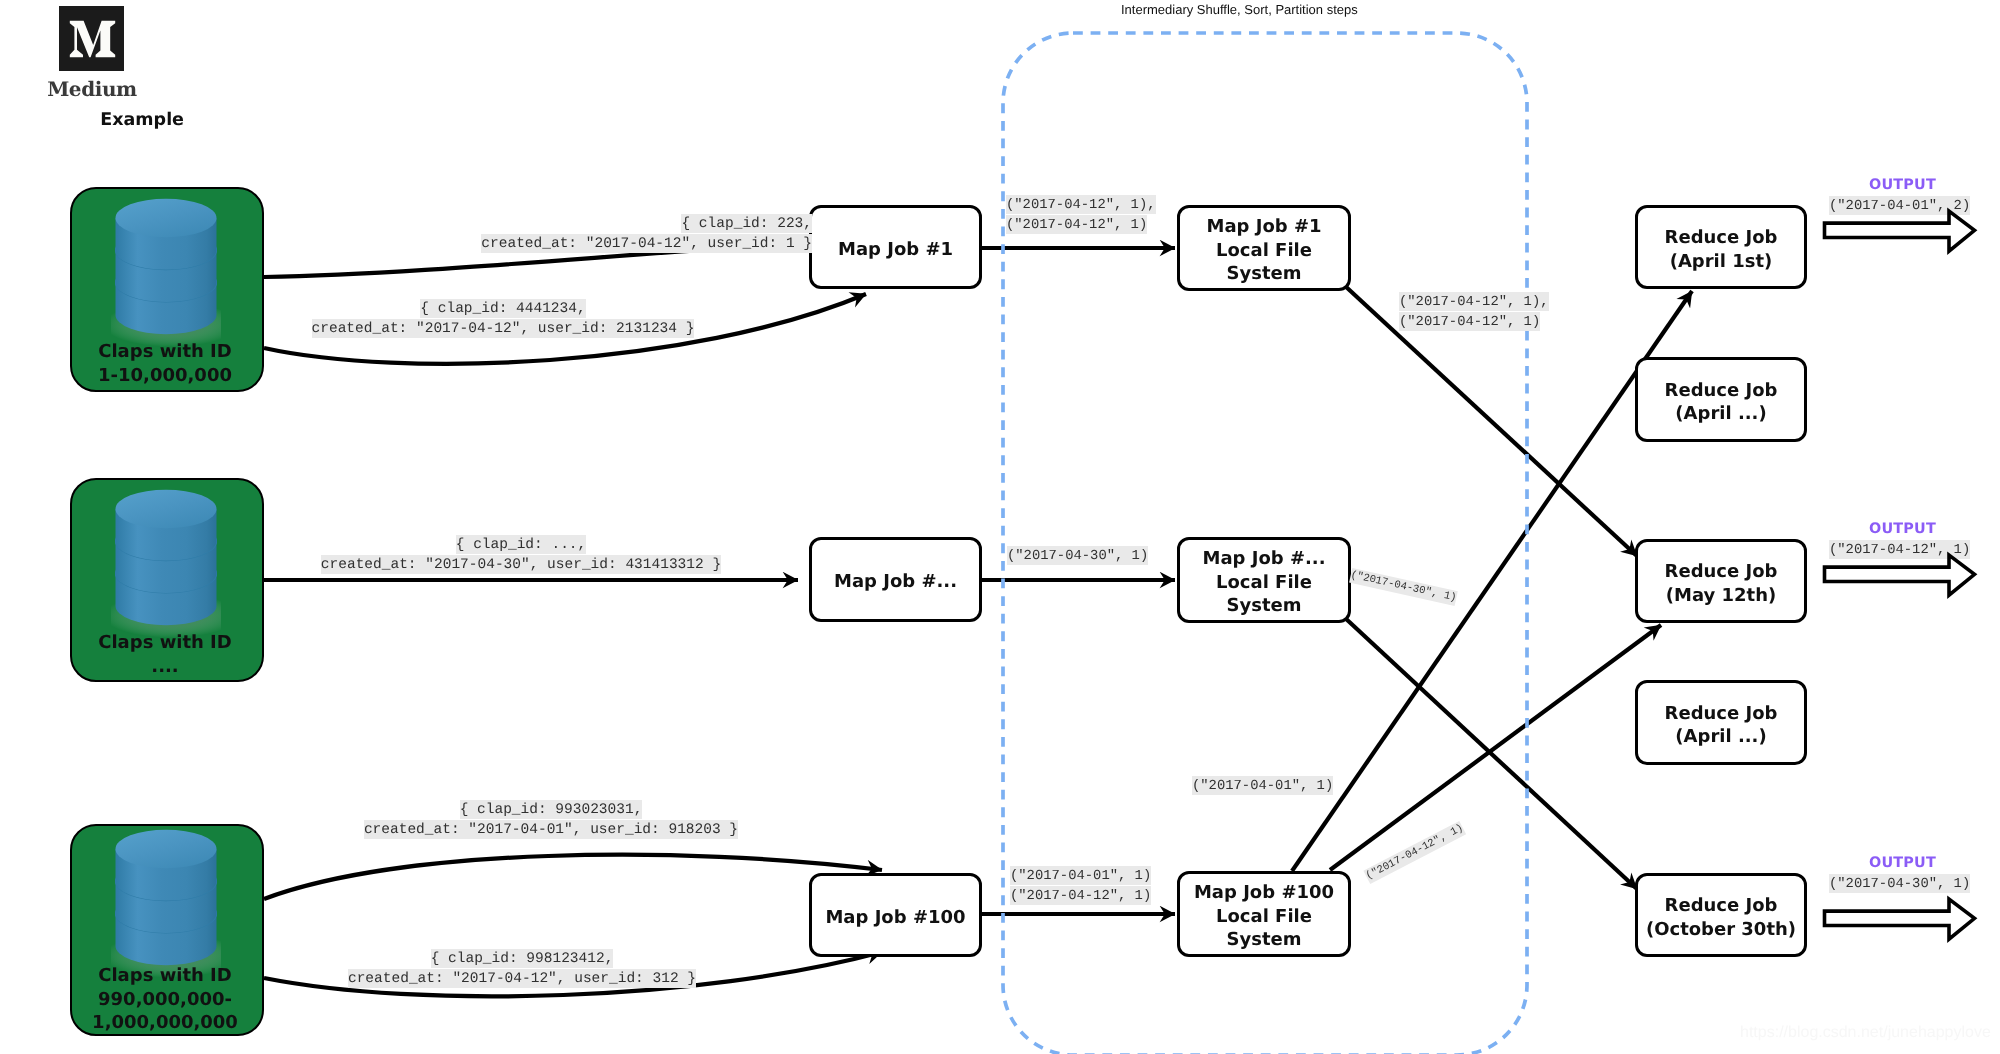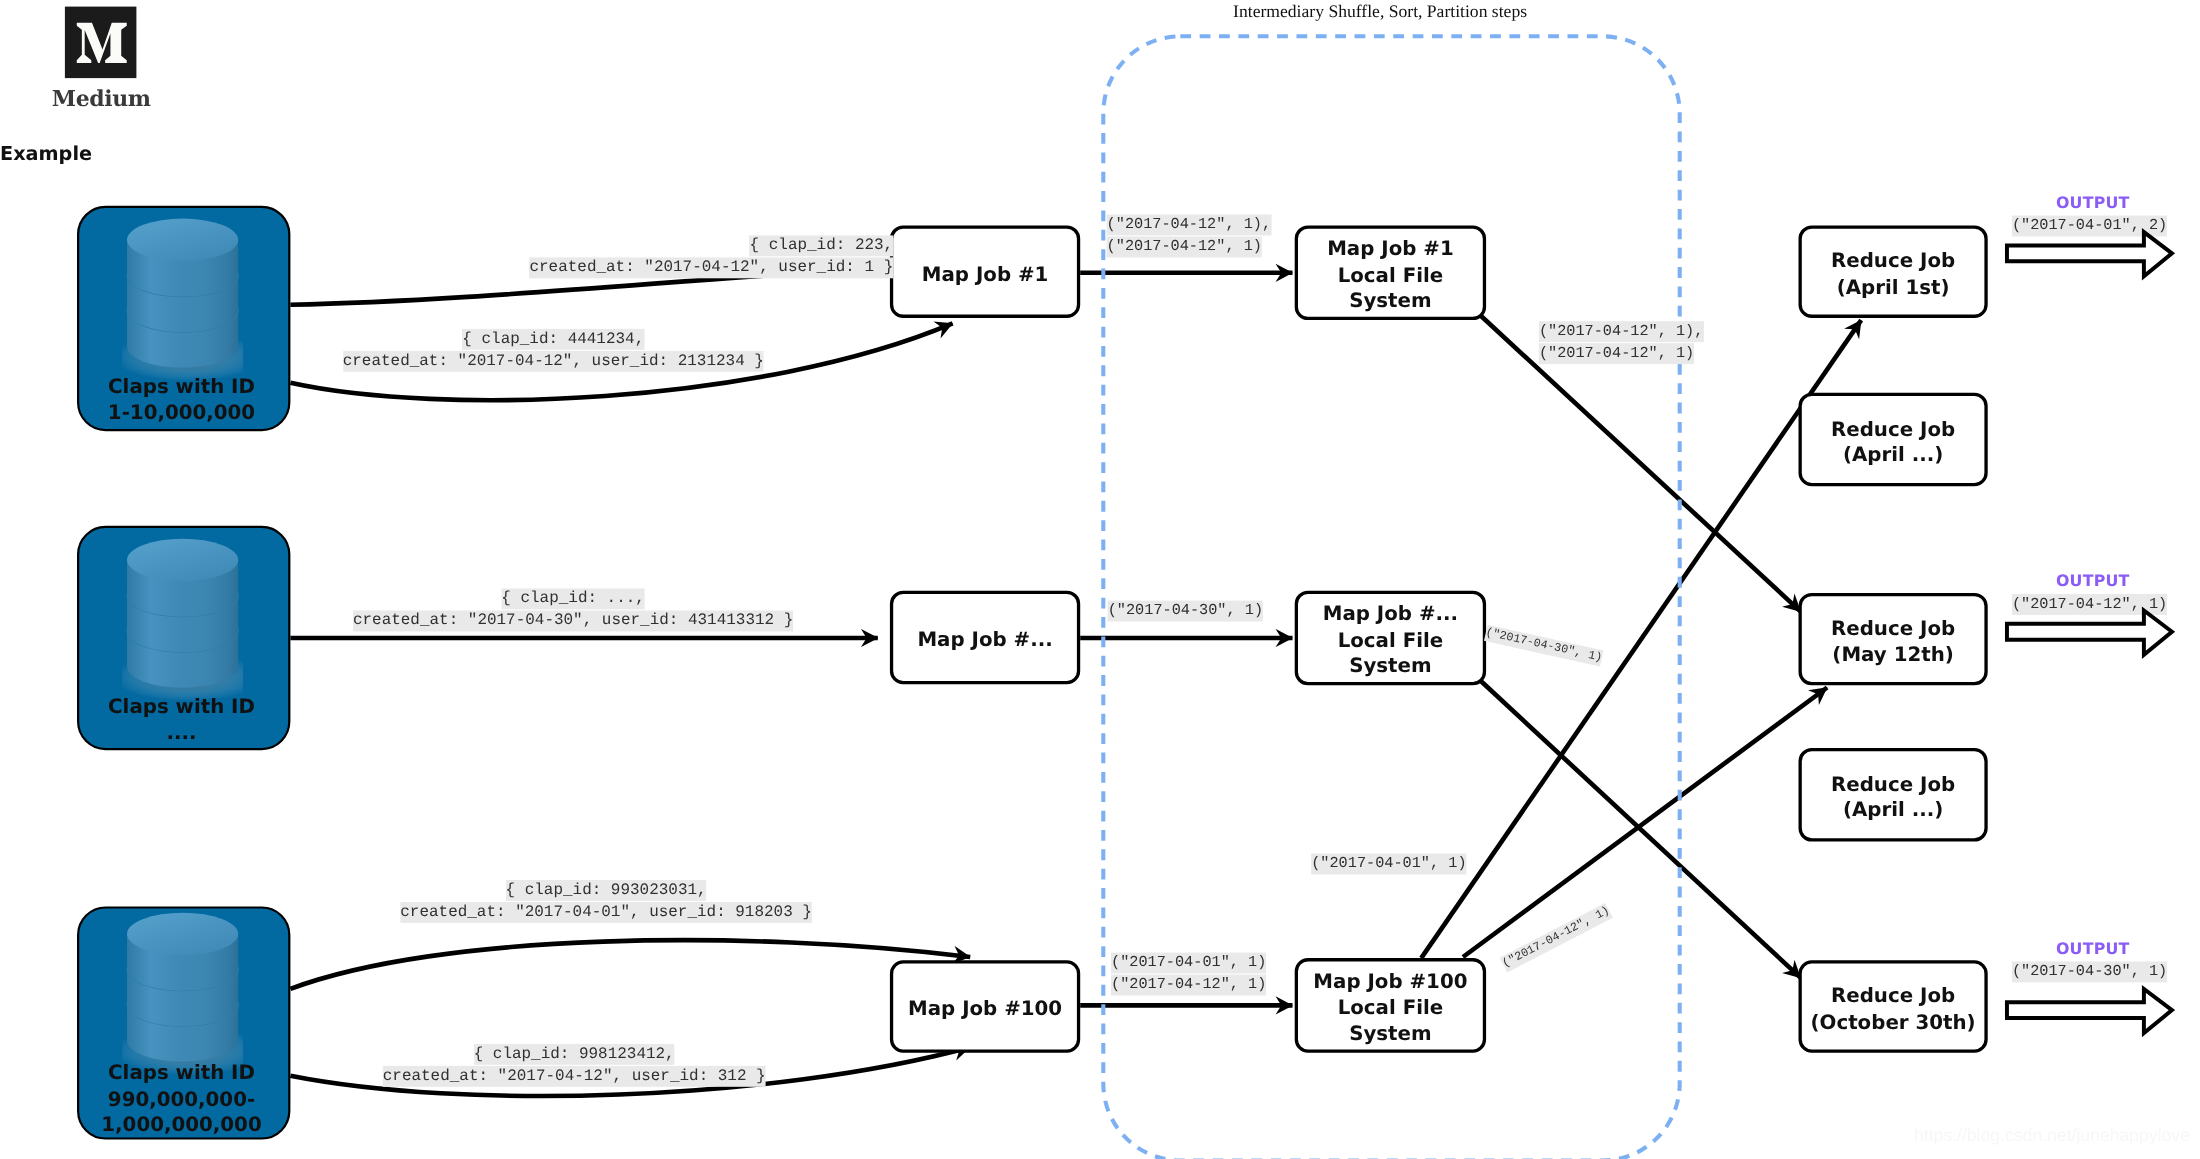--- a/index.html
+++ b/index.html
@@ -8,34 +8,34 @@
        font-family:"DejaVu Sans",sans-serif;-webkit-font-smoothing:antialiased;text-rendering:geometricPrecision;}
   #stage{position:relative;width:2000px;height:1054px;background:#ffffff;transform:translateZ(0);}
   svg.layer{position:absolute;left:0;top:0;width:2000px;height:1054px;pointer-events:none;}
 
   
   #logo-square{position:absolute;left:59px;top:6px;width:65px;height:65px;background:#1b1b1b;}
   #logo-letter{position:absolute;left:69px;top:20px;width:47px;height:38px;}
   #brand-name{position:absolute;left:0;top:77px;width:184px;text-align:center;
     font-family:"DejaVu Serif",serif;font-weight:700;font-size:20px;color:#3a3a3a;
     letter-spacing:-0.4px;line-height:24px;}
-  #brand-sub{position:absolute;left:0;top:109px;width:184px;text-align:left;
-    font-family:"DejaVu Sans",sans-serif;font-weight:700;font-size:17.5px;color:#111;line-height:22px;margin-top:20px;}
+  #brand-sub{position:absolute;left:0;top:109px;width:184px;text-align:right;
+    font-family:"DejaVu Sans",sans-serif;font-weight:700;font-size:17.5px;color:#111;line-height:22px;}
 
   
-  #section-title{position:absolute;left:1121px;top:2px;font-size:16px;color:#111;white-space:nowrap;
-    font-family:Liberation Serif, serif;}
+  #section-title{position:absolute;left:1121px;top:2px;font-size:13px;color:#111;white-space:nowrap;
+    font-family:Liberation Sans, sans-serif;}
 
   
   .node{position:absolute;box-sizing:border-box;border:3.3px solid #000;border-radius:12px;
     background:#fff;display:flex;flex-direction:column;align-items:center;justify-content:center;
     font-weight:700;color:#111;line-height:1.18;text-align:center;padding-top:5px;}
   .node.small{font-size:18px;line-height:23.5px;}
   .src-node{position:absolute;box-sizing:border-box;border:2.9px solid #000;border-radius:26px;
-    background:#0369a1;}
+    background:#15803d;}
   .src-label{position:absolute;left:-2px;width:100%;text-align:center;font-weight:700;
     font-size:18px;color:#111;line-height:23.5px;}
 
   
   .mono{position:absolute;font-family:"Liberation Mono",monospace;font-size:14.5px;color:#303030;
     line-height:20.5px;white-space:normal;font-size-adjust:none;}
   .mono > div{height:20.5px;white-space:nowrap;font-size:0;}
   .mono span{background:#e9e9e9;white-space:pre;font-size:14.5px;padding:1.5px 0;}
   .mono.om > div,.mono.pm > div{font-size:0;}
   .mono.om span,.mono.pm span{font-size:13.85px;}

